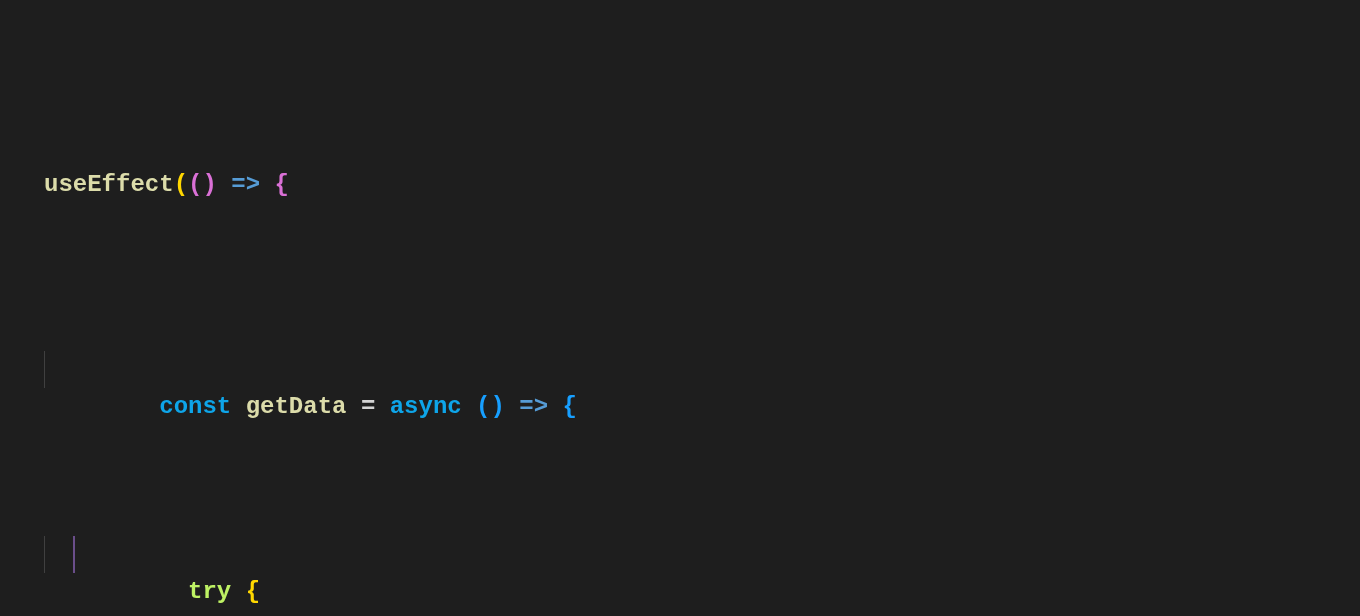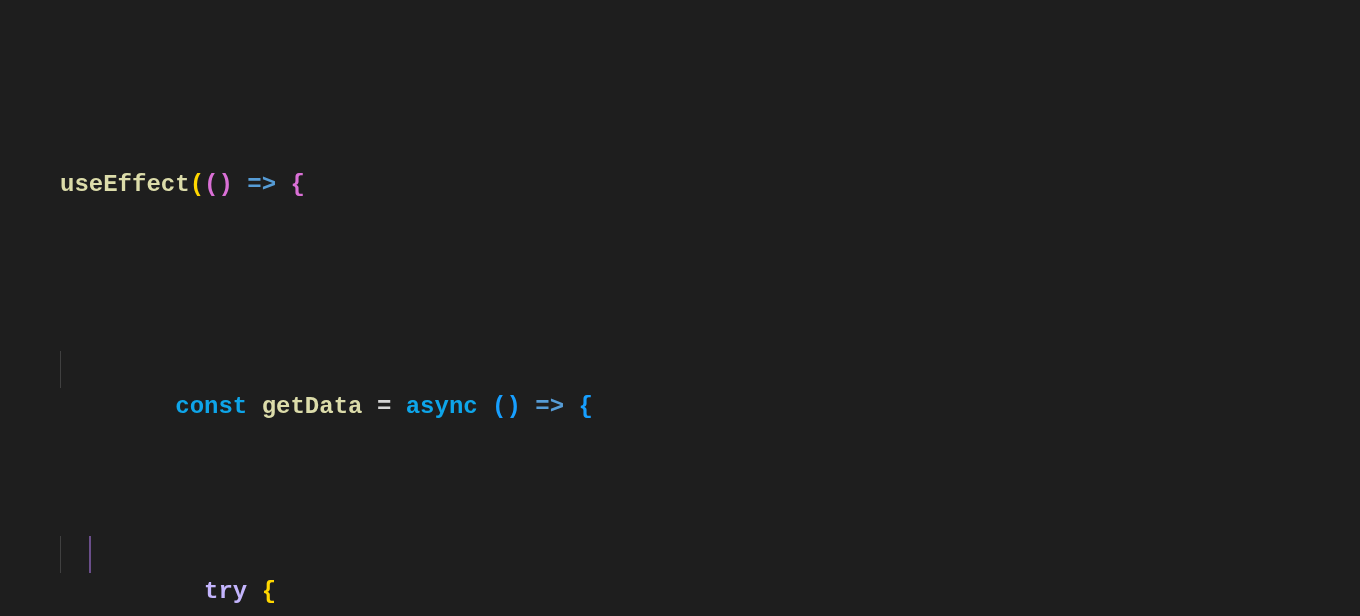--- a/index.html
+++ b/index.html
@@ -29,21 +29,20 @@
   }
   .code {
     position: relative;
     white-space: pre;
     padding-top: 18px;
     color: #d4d4d4;
   }
   .line {
     position: relative;
     height: 37px;
-    margin-left: 16px;
   }
   .indent-guides {
     position: absolute;
     left: 0;
     top: 0;
     bottom: 0;
     pointer-events: none;
   }
   .ig {
     position: absolute;
@@ -52,21 +51,21 @@
     width: 1px;
     background: #404040;
   }
   .ig.purple {
     background: #6a4e8a;
     width: 2px;
   }
   
   .fn  { color: #dcdcaa; }  
   .kw  { color: #0ea5e9; }  
-  .ctl { color: #c4b5fd; }  
+  .ctl { color: #bef264; }  
   .brk-y { color: #ffd700; }
   .brk-p { color: #da70d6; }
   .brk-b { color: #179fff; }
   .pun { color: #d4d4d4; }
   .arrow { color: #569cd6; }
 </style>
 </head>
 <body>
 
 <div class="editor">

